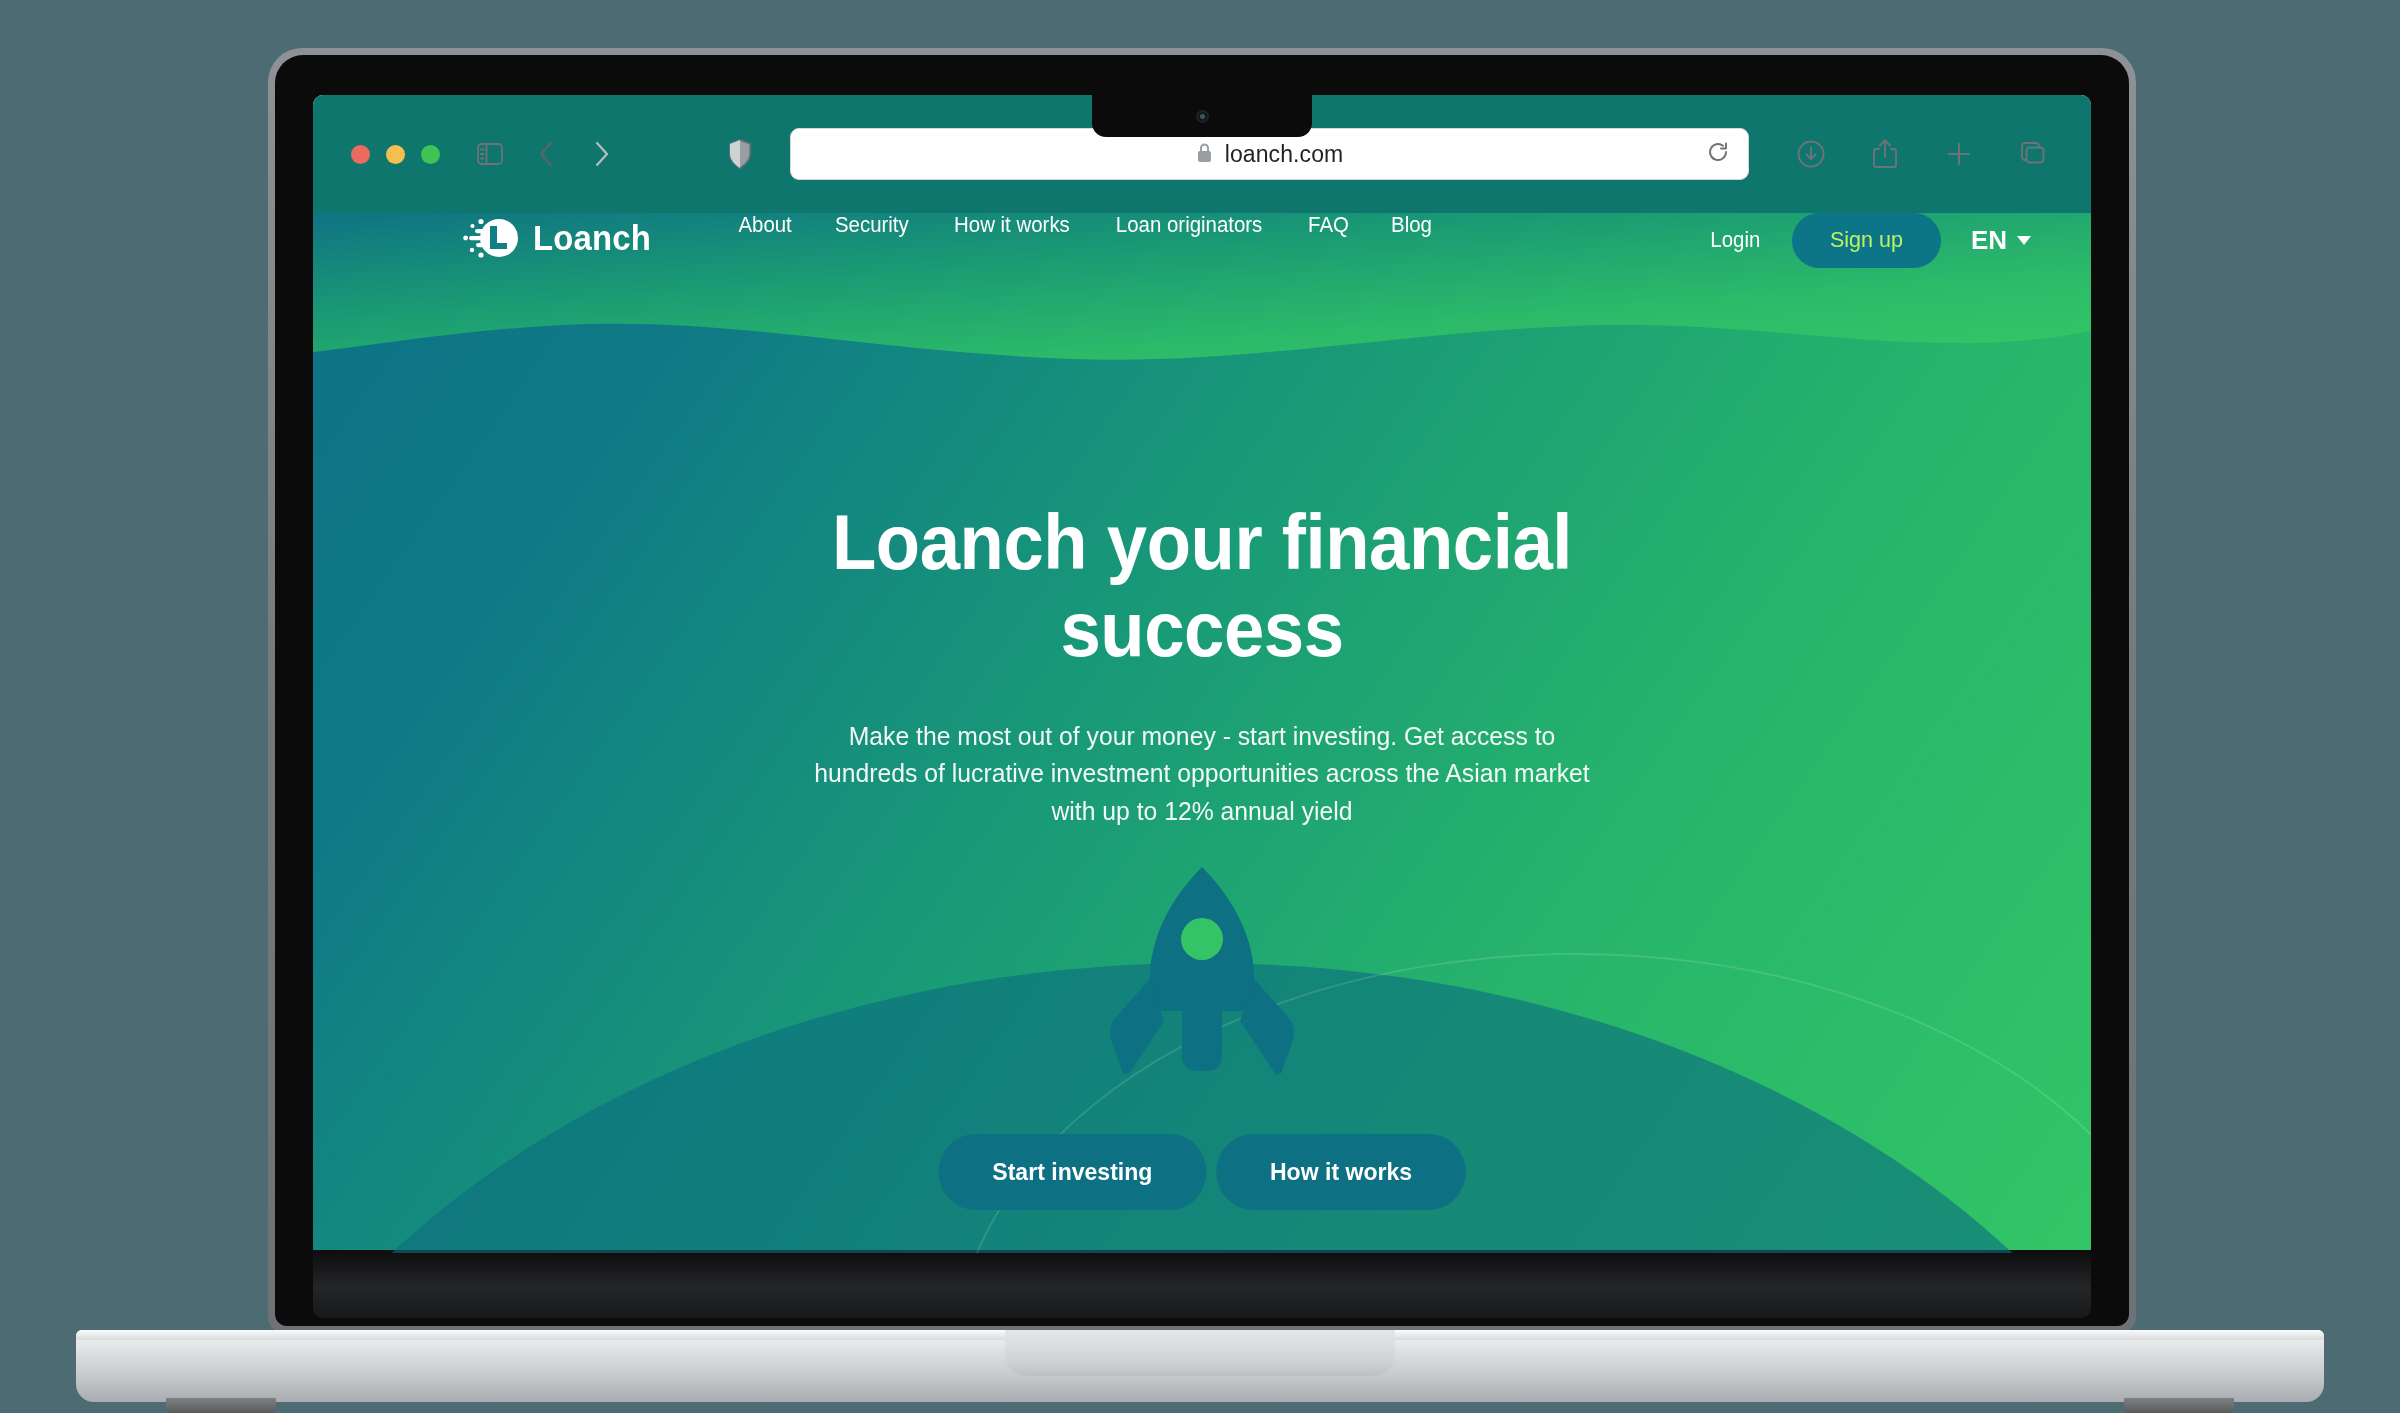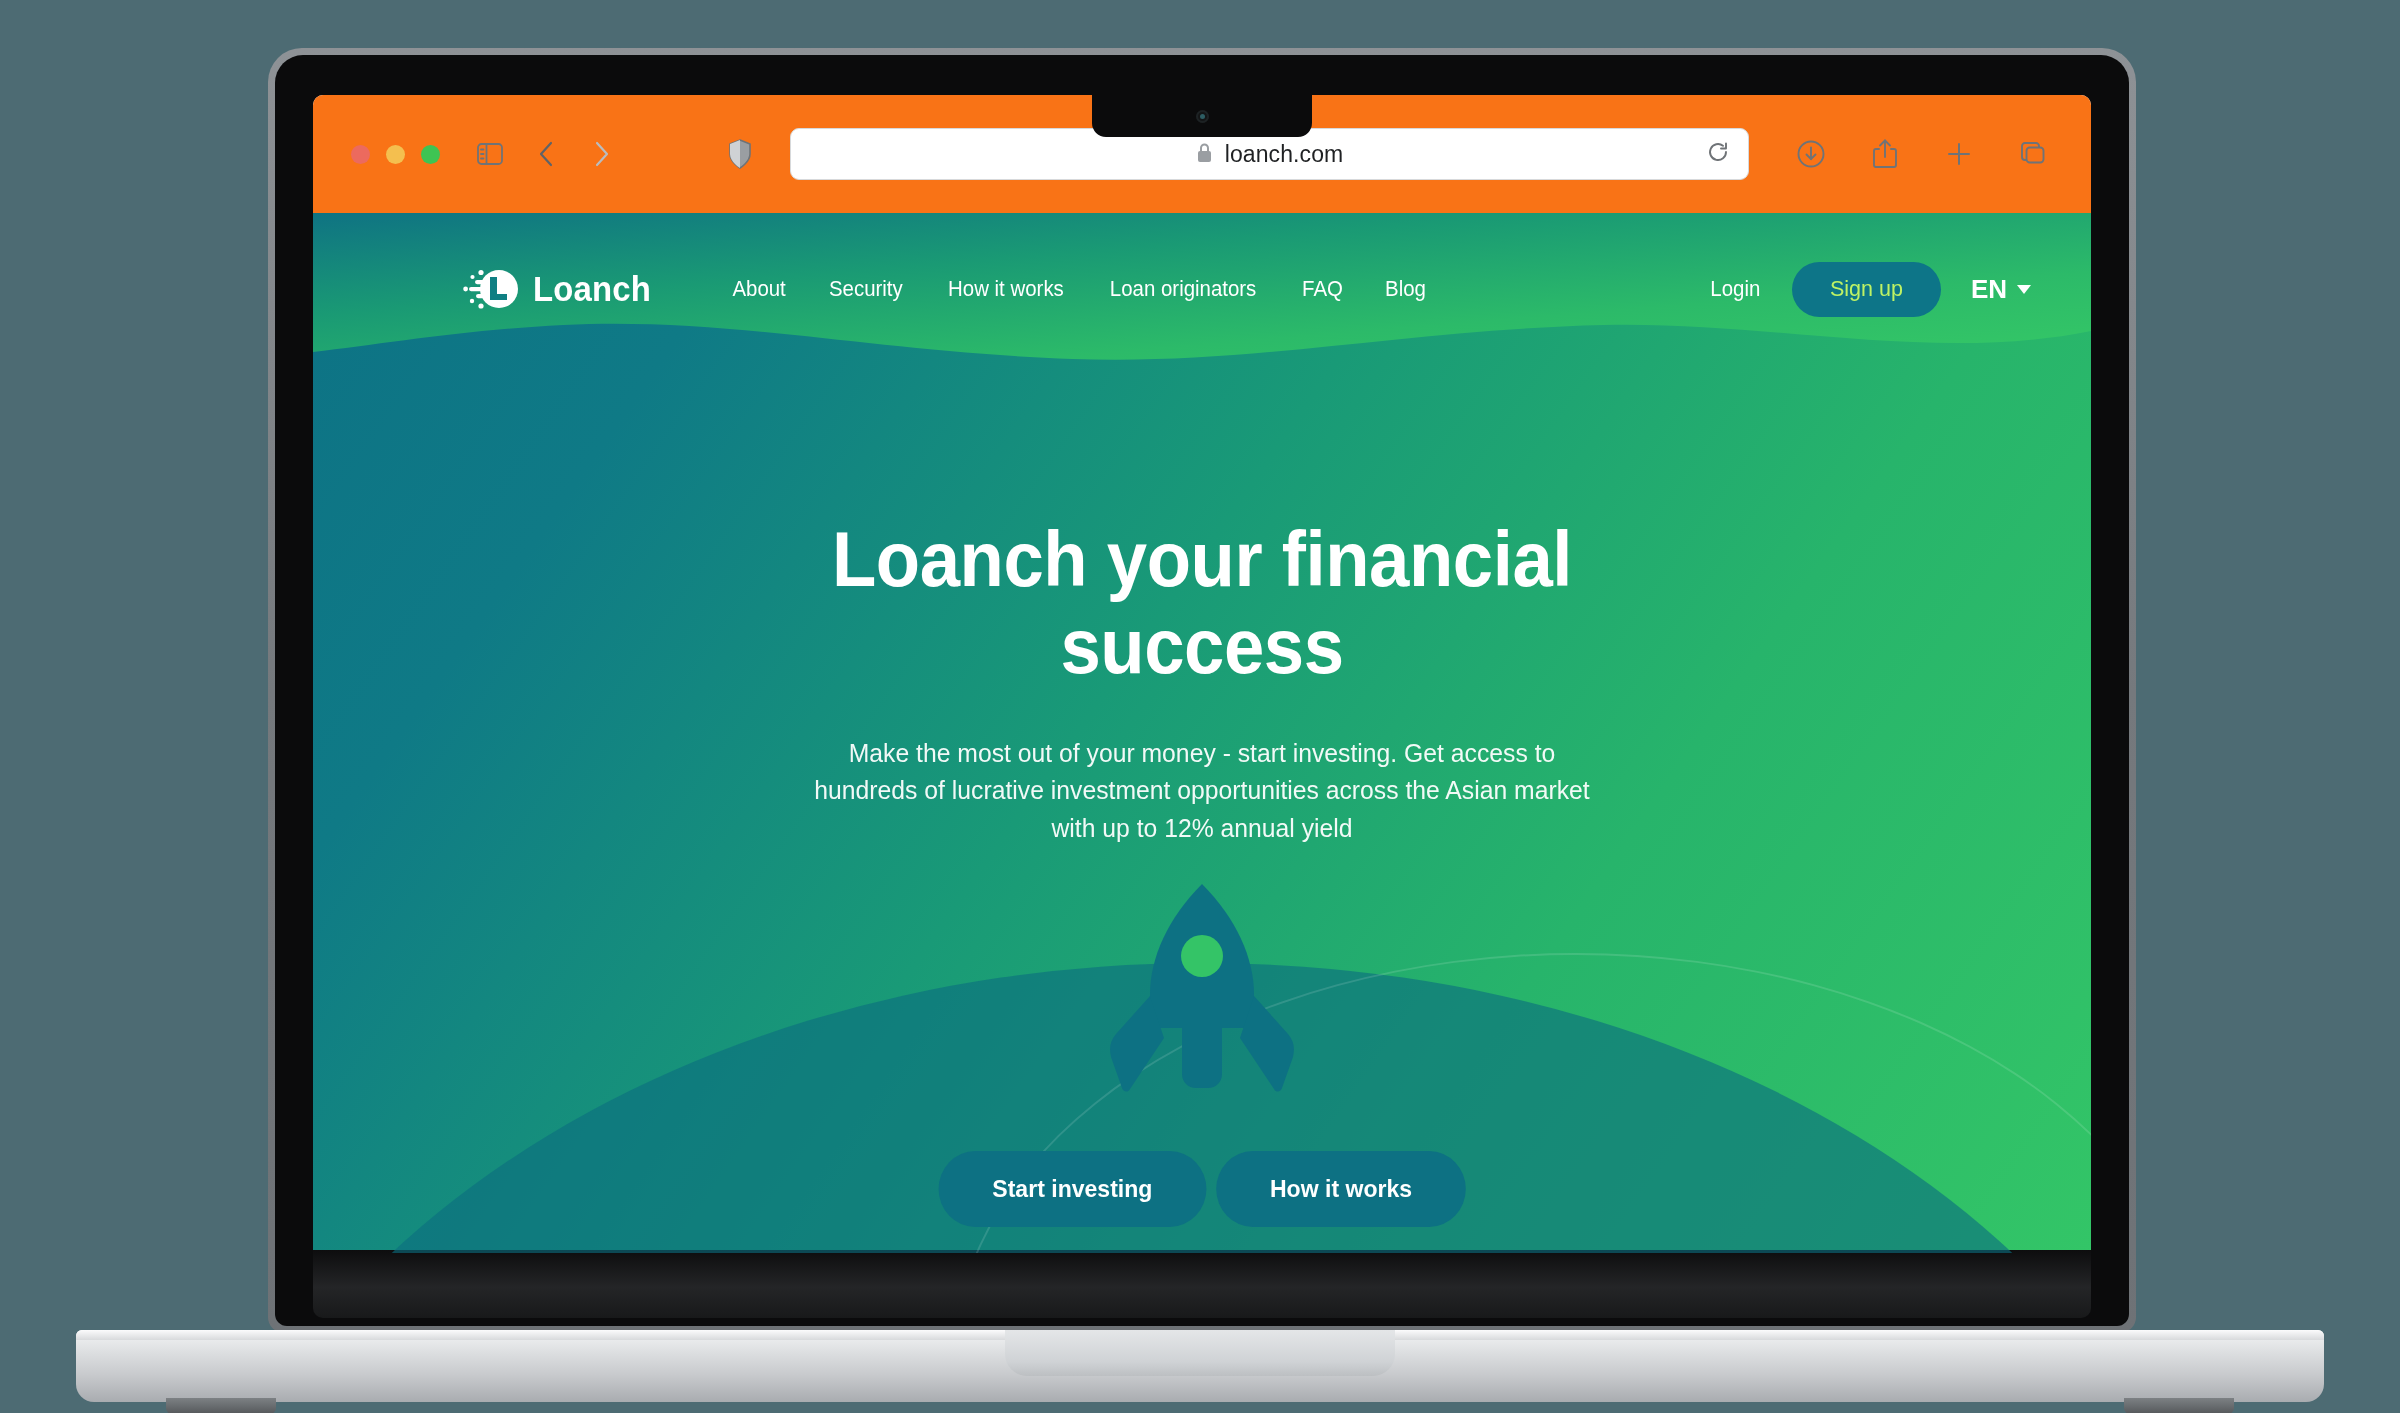--- a/index.html
+++ b/index.html
@@ -102,21 +102,21 @@
     background: linear-gradient(180deg,#7d8184,#55585b);
     border-radius: 0 0 6px 6px;
   }
   .foot.left { left: 90px; }
   .foot.right { right: 90px; }
 
   
   #browser-bar {
     position: relative;
     height: 118px;
-    background: #f97316;
+    background: #0f766e;
     display: flex;
     align-items: center;
     padding: 0 38px;
     z-index: 30;
   }
   #traffic { display:flex; gap: 16px; align-items:center; margin-right: 30px; }
   .light { width: 19px; height: 19px; border-radius: 50%; }
 
   .chrome-btn {
     width: 40px; height: 40px;
@@ -164,24 +164,23 @@
     left:0; top:0; width: 100%; height: 175px;
     z-index: 3;
   }
   #nav-band svg { position:absolute; left:0; top:0; width:100%; height:100%; display:block; }
 
   #nav {
     position: relative;
     z-index: 6;
     height: 118px;
     display: flex;
-    align-items: center;
+    align-items: flex-start;
     padding: 0 60px 0 150px;
-    gap: 10px;
-    margin-top: 17px;
+    gap: 16px;
   }
 
   #logo { display:flex; align-items:center; gap: 14px; margin-right: 62px; }
   #logo-mark { width: 56px; height: 50px; }
   #logo-text {
     color:#fff; font-size: 35px; font-weight: 700;
     letter-spacing: .2px;
     font-family:"Liberation Sans", sans-serif;
     transform: scaleX(.94);
     transform-origin: left center;

